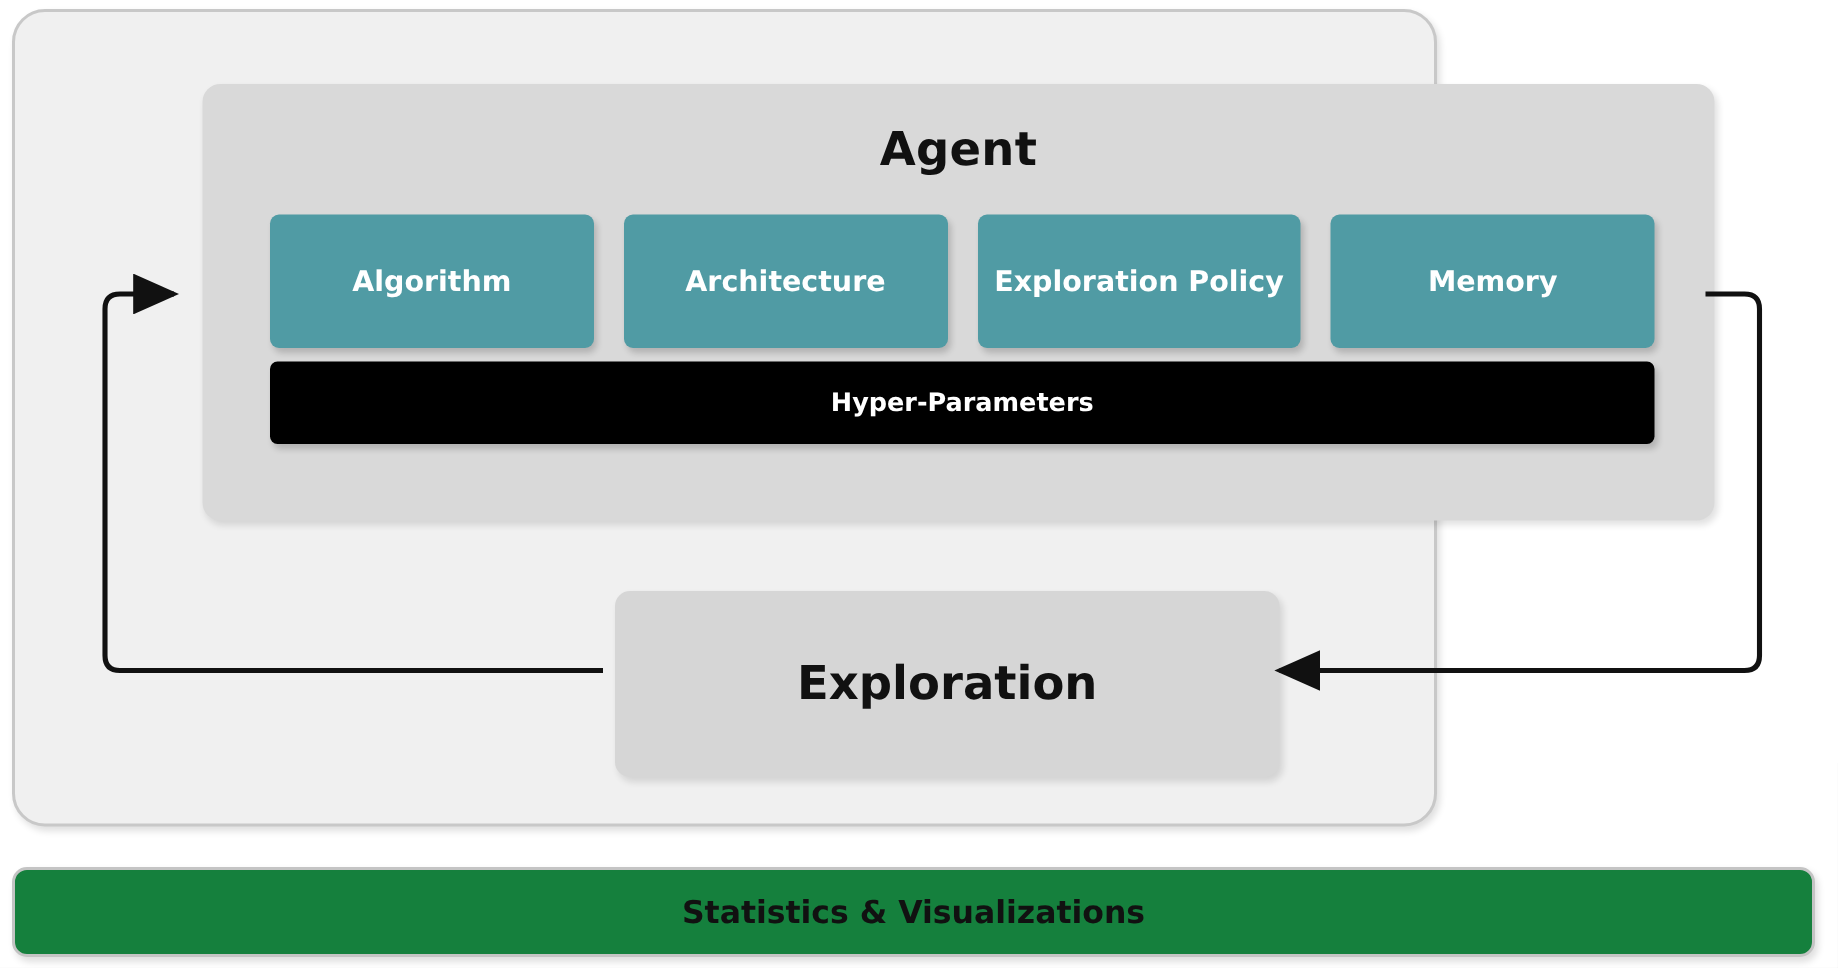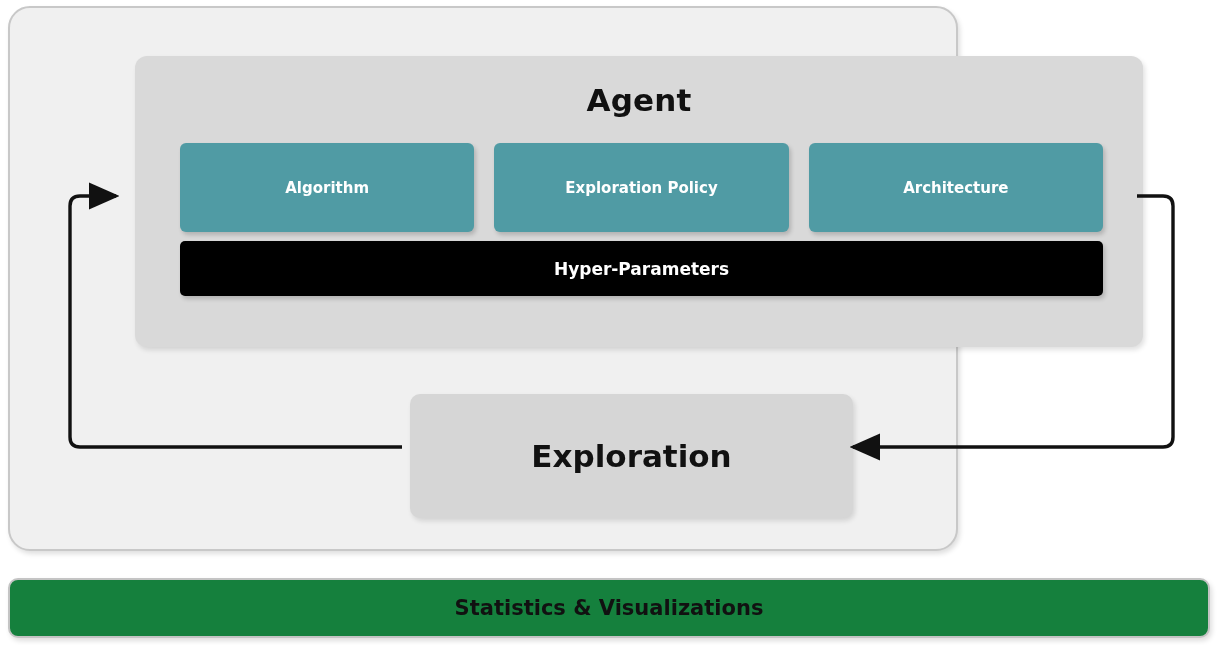--- a/index.html
+++ b/index.html
@@ -64,21 +64,21 @@
     gap: 20px;
   }
   .component-box {
     flex: 1 1 0;
     background: #509ba4;
     border-radius: 6px;
     display: flex;
     align-items: center;
     justify-content: center;
     color: #ffffff;
-    font-size: 15px;
+    font-size: 19px;
     font-weight: bold;
     box-shadow: 2px 3px 4px rgba(0,0,0,0.18);
     box-sizing: border-box;
   }
 
   
   .hyper-bar {
     position: absolute;
     left: 45px;
     top: 185px;
@@ -153,22 +153,23 @@
 <body>
 
 <div class="outer-frame">
 
   <div class="agent-panel">
 
     <div class="agent-title">Agent</div>
 
     <div class="component-row">
       <div class="component-box">Algorithm</div>
+      <div class="component-box">Architecture</div>
       <div class="component-box">Exploration Policy</div>
-      <div class="component-box">Architecture</div>
+      <div class="component-box">Memory</div>
     </div>
 
     <div class="hyper-bar">Hyper-Parameters</div>
   </div>
 
   <div class="environment-box">
     <span class="environment-label">Exploration</span>
   </div>
 
   <svg class="arrow-layer" viewBox="0 0 1202 545" width="1202" height="545" style="left:-2px; top:-2px; width:1202px; height:545px;">

